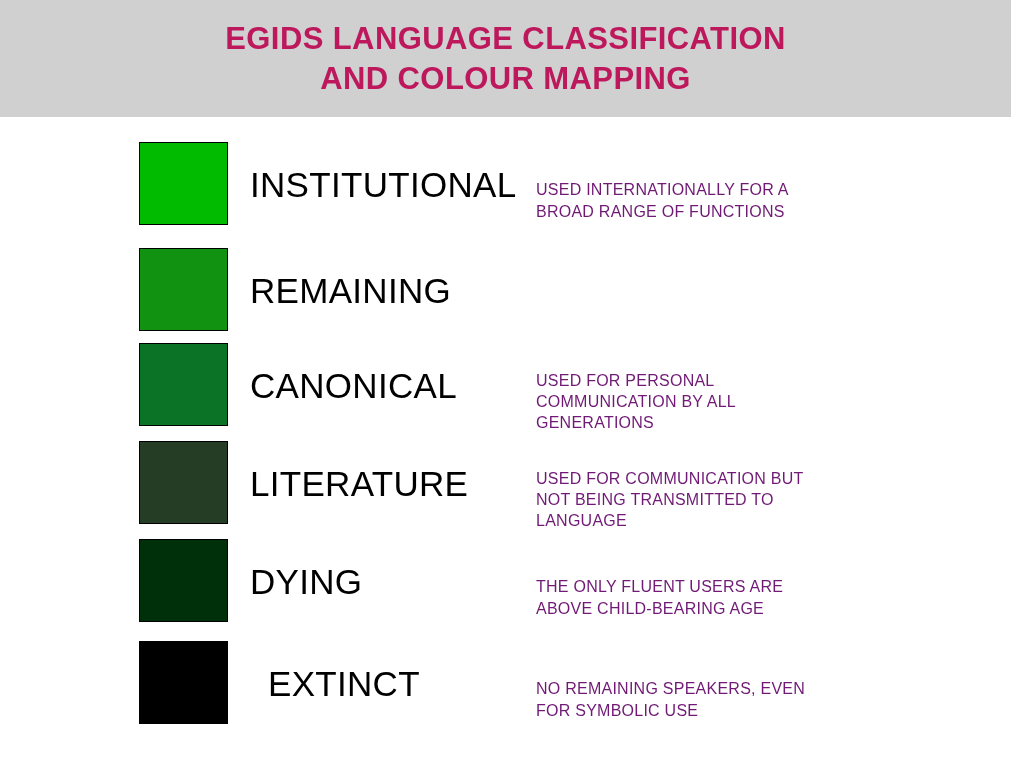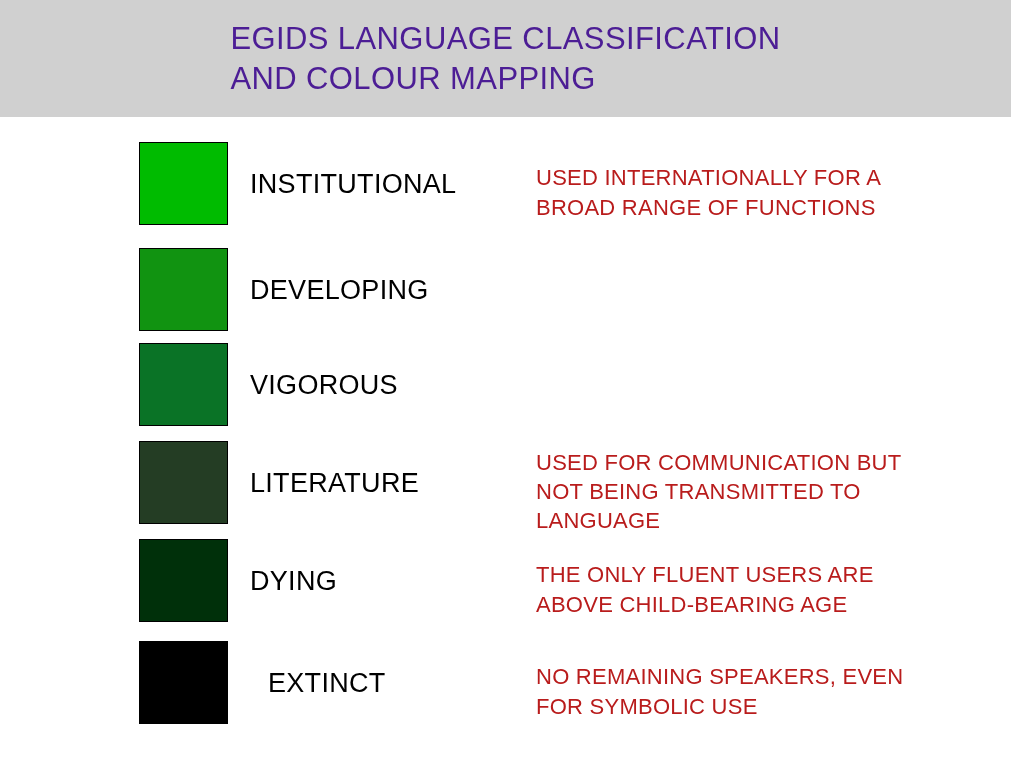--- a/index.html
+++ b/index.html
@@ -24,26 +24,26 @@
     left: 0;
     top: 0;
     width: 1011px;
     height: 117px;
     background: #d0d0d0;
     display: flex;
     align-items: center;
     justify-content: center;
   }
   .title-text {
-    text-align: left;
+    text-align: center;
     font-size: 31px;
     line-height: 1.28;
     letter-spacing: 0.4px;
-    color: #4c1d95;
-    font-weight: normal;
+    color: #be185d;
+    font-weight: bold;
     white-space: pre-line;
   }
   .legend {
     position: absolute;
     left: 0;
     top: 117px;
     width: 1011px;
     height: 641px;
   }
   .row {
@@ -62,40 +62,40 @@
     box-sizing: border-box;
   }
   .label {
     position: absolute;
     left: 250px;
     top: 0;
     width: 275px;
     height: 85px;
     display: flex;
     align-items: center;
-    font-size: 27px;
+    font-size: 35px;
     letter-spacing: 0.3px;
     color: #000000;
   }
   .label.indent {
     padding-left: 18px;
   }
   .desc {
     position: absolute;
     left: 536px;
-    top: 8px;
+    top: 16px;
     width: 420px;
     height: 85px;
     display: flex;
     flex-direction: column;
     justify-content: center;
-    font-size: 22px;
+    font-size: 16px;
     line-height: 1.33;
     letter-spacing: 0.25px;
-    color: #b91c1c;
+    color: #701a75;
     white-space: pre-line;
   }
 </style>
 </head>
 <body>
 
 <div class="slide">
 
   <div class="title-band">
     <div class="title-text">EGIDS LANGUAGE CLASSIFICATION
@@ -106,26 +106,29 @@
 
     <div class="row" style="top:25px">
       <div class="swatch" style="background:#00bb00"></div>
       <div class="label">INSTITUTIONAL</div>
       <div class="desc">USED INTERNATIONALLY FOR A
 BROAD RANGE OF FUNCTIONS</div>
     </div>
 
     <div class="row" style="top:131px">
       <div class="swatch" style="background:#119311"></div>
-      <div class="label">DEVELOPING</div>
+      <div class="label">REMAINING</div>
     </div>
 
     <div class="row" style="top:226px">
       <div class="swatch" style="background:#0a7326"></div>
-      <div class="label">VIGOROUS</div>
+      <div class="label">CANONICAL</div>
+      <div class="desc">USED FOR PERSONAL
+COMMUNICATION BY ALL
+GENERATIONS</div>
     </div>
 
     <div class="row" style="top:324px">
       <div class="swatch" style="background:#243d24"></div>
       <div class="label">LITERATURE</div>
       <div class="desc">USED FOR COMMUNICATION BUT
 NOT BEING TRANSMITTED TO
 LANGUAGE</div>
     </div>
 

